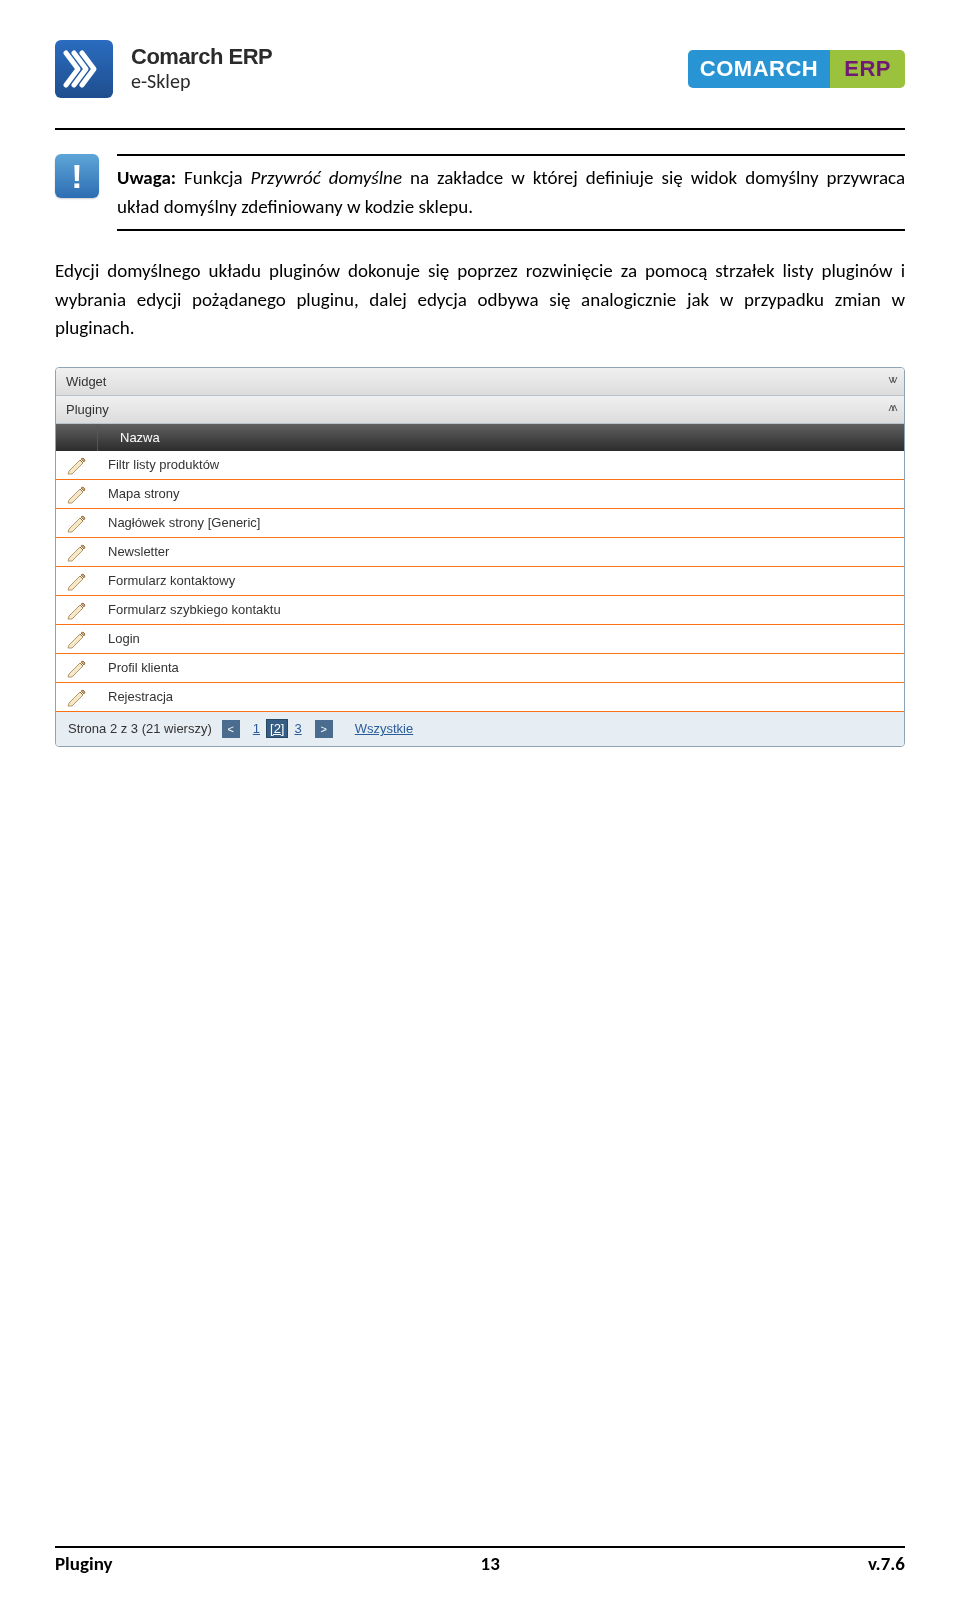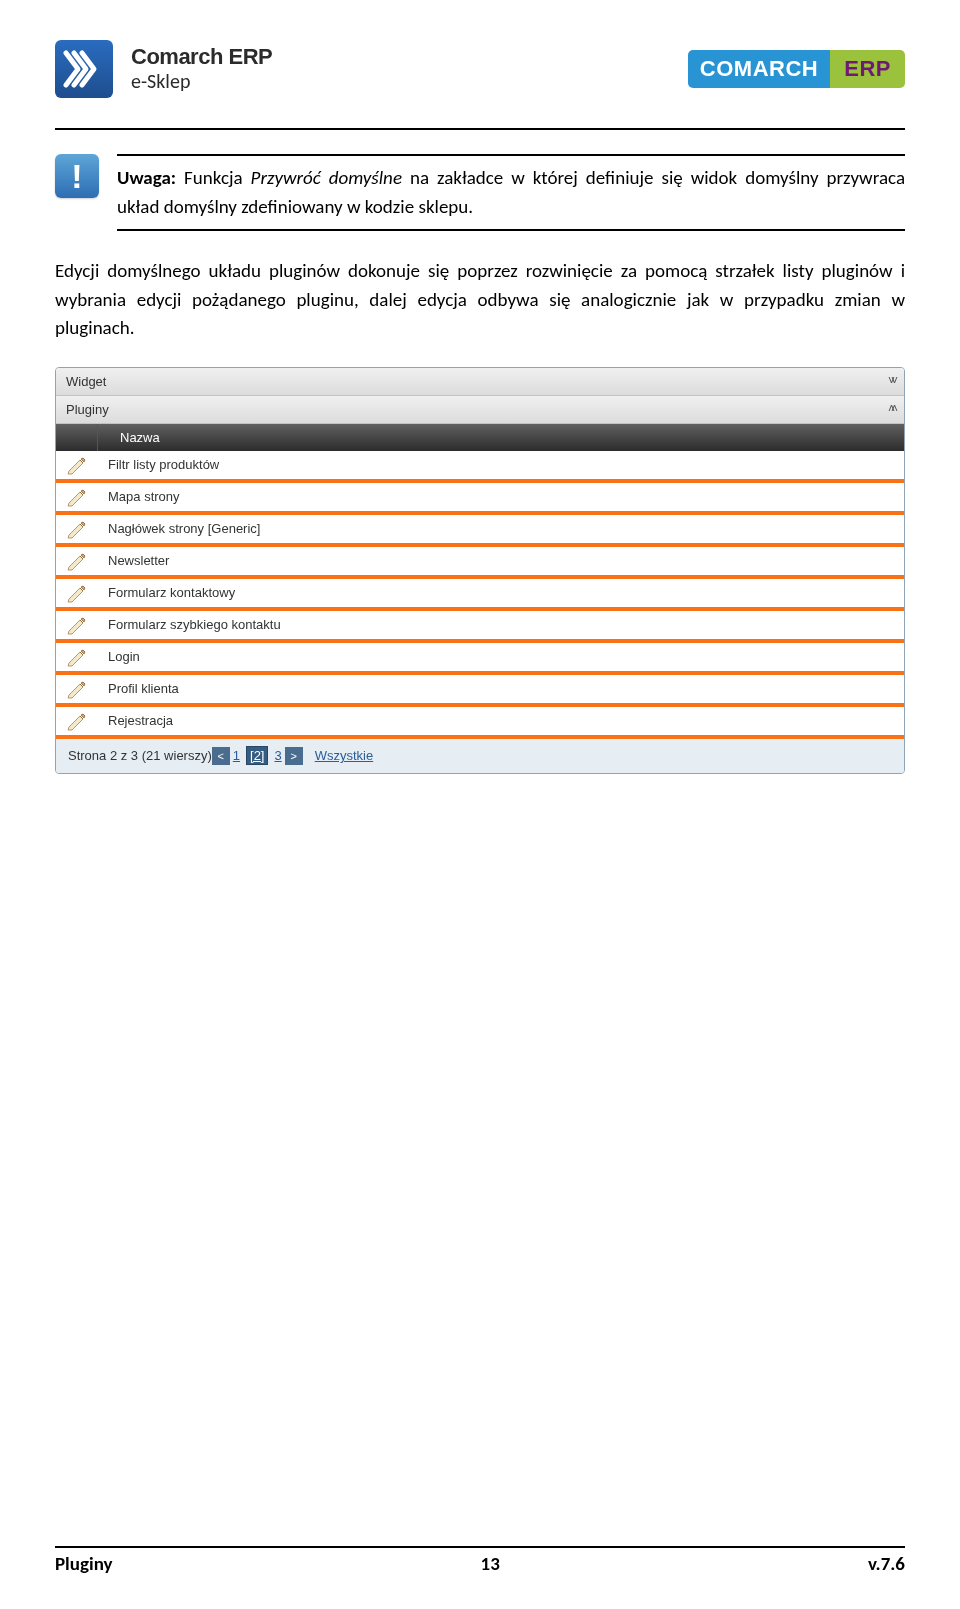--- a/index.html
+++ b/index.html
@@ -163,21 +163,21 @@
     width: 42px;
     border-right: 1px solid #555;
     padding: 6px 8px;
   }
   .grid-header .col-name {
     flex: 1;
     padding: 6px 10px;
   }
   .grid-body .row {
     display: flex;
-    border-bottom: 4px solid #f97316;
+    border-bottom: 1px solid #f97316;
     background: #fff;
     align-items: center;
   }
   .grid-body .cell-edit {
     flex: none;
     width: 42px;
     padding: 4px;
     display: flex;
     align-items: center;
     justify-content: center;
@@ -190,20 +190,21 @@
   .edit-icon svg { width: 22px; height: 20px; }
   .grid-body .cell-name {
     flex: 1;
     padding: 6px 10px;
   }
   .pager {
     background: #e6edf3;
     padding: 8px 12px;
     display: flex;
     align-items: center;
+    gap: 10px;
     font-size: 13px;
     color: #2a5d9a;
   }
   .pager .pager-text {
     color: #333;
   }
   .pager .btn {
     display: inline-flex;
     width: 18px;
     height: 18px;

